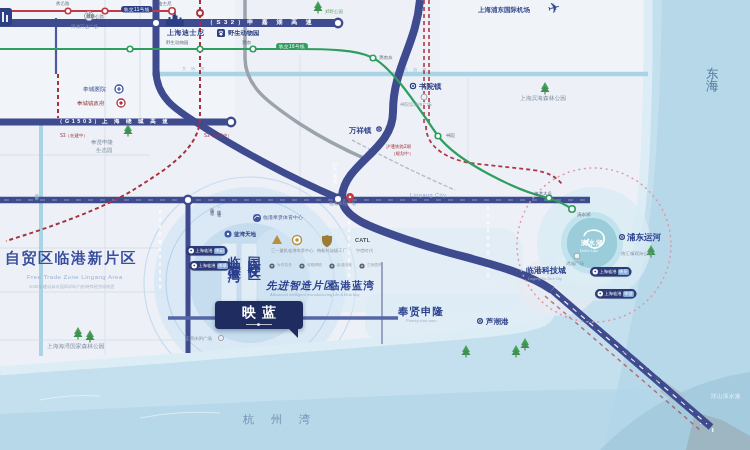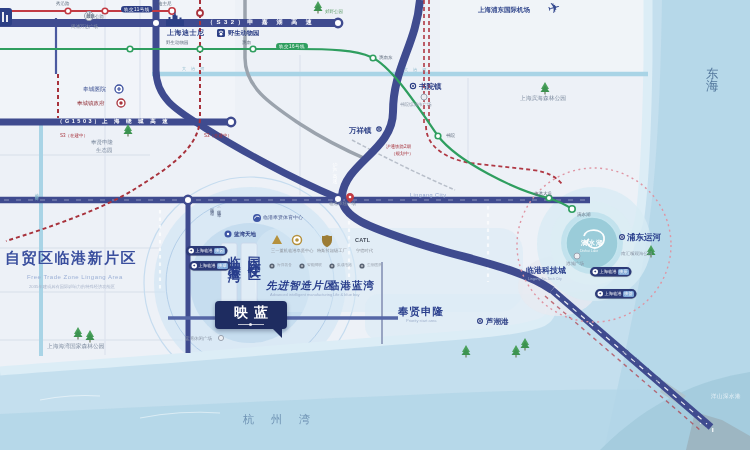--- a/index.html
+++ b/index.html
@@ -60,21 +60,21 @@
   .pill{position:absolute;z-index:5;transform:scale(.5);transform-origin:0 0;height:19px;
         background:#2c3a78;border-radius:10px;display:flex;align-items:center;
         padding:0 5px;gap:3px;box-shadow:0 1px 2px rgba(0,0,0,.25);}
   .pill .plogo{width:11px;height:11px;border-radius:50%;background:#fff;color:#2c3a78;
         font-size:8px;display:flex;align-items:center;justify-content:center;flex:0 0 auto;}
   .pill .pbrand{color:#fff;font-size:8.5px;white-space:nowrap;}
   .pill .pname{background:#7fa8d8;color:#fff;font-size:8.5px;border-radius:3px;padding:0 2.5px;white-space:nowrap;}
 
   
   .badge{position:absolute;z-index:6;width:52px;background:#1e2c60;border-radius:4px;
-         text-align:center;padding:3px 10px 4px;box-shadow:0 2px 4px rgba(20,30,60,.35);}
+         text-align:center;padding:3px 18px 4px;box-shadow:0 2px 4px rgba(20,30,60,.35);}
   .badge:after{content:"";position:absolute;right:5px;bottom:-9px;width:0;height:0;
          border:5px solid transparent;border-top-color:#1e2c60;border-right-color:#1e2c60;}
   .badge-text{color:#fff;font-size:14px;font-weight:bold;letter-spacing:6px;padding-left:6px;}
   .badge-rule{width:26px;margin:2px auto 0;border-top:1px solid rgba(255,255,255,.7);position:relative;}
   .badge-rule i{position:absolute;left:11px;top:-2px;width:3px;height:3px;border-radius:50%;
          background:rgba(255,255,255,.85);}
 </style>
 </head>
 <body>
 

